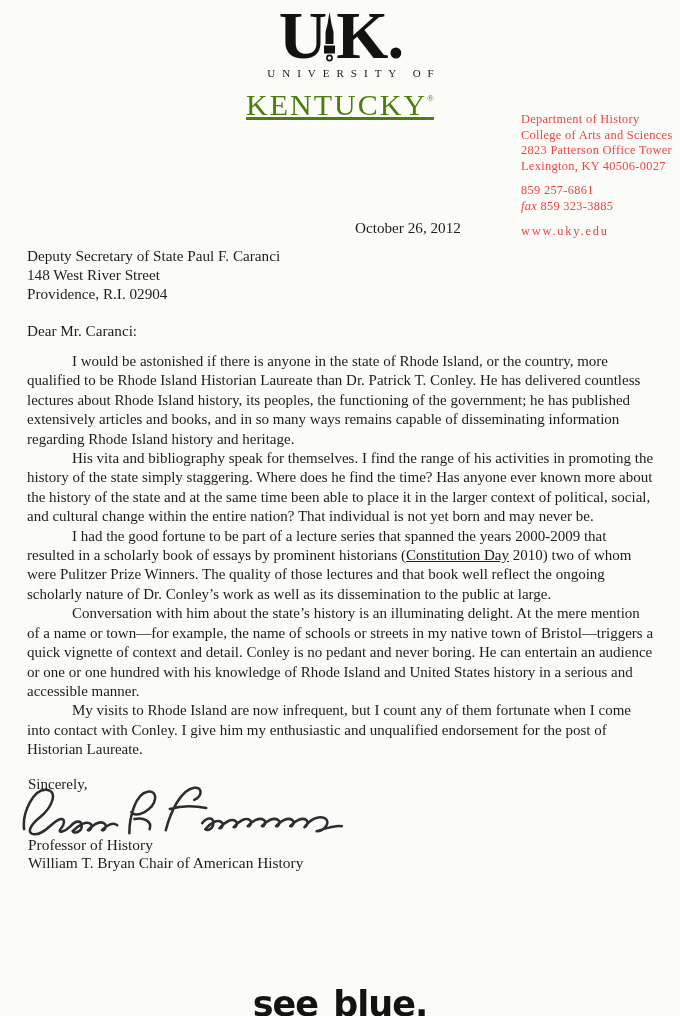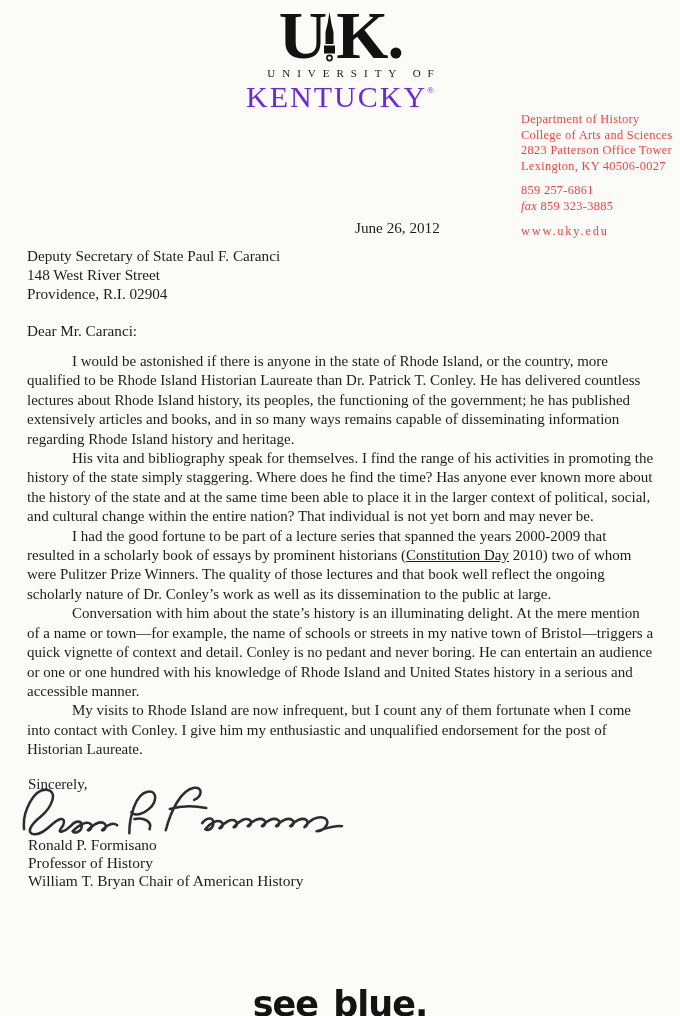--- a/index.html
+++ b/index.html
@@ -19,22 +19,22 @@
     font-weight:bold;font-size:67px;line-height:.82;
     letter-spacing:-3px;color:#121210;
   }
   .logo-tower{display:inline-block;width:15px;height:50px;margin:0 -1px 1px -2px;position:relative;z-index:2;}
   .logo-period{font-size:67px;font-weight:bold;line-height:.82;margin-left:2px;}
   .logo-univof{
     margin-top:4px;font-size:11px;letter-spacing:7px;
     color:#1a1a18;font-weight:500;padding-left:28px;
   }
   .logo-kentucky{
-    margin-top:1px;font-size:30px;letter-spacing:2px;
-    color:#6d28d9;font-weight:500;
+    margin-top:9px;font-size:30px;letter-spacing:2px;
+    color:#4d7c0f;font-weight:500;text-decoration:underline;
   }
   .logo-kentucky sup{font-size:9px;vertical-align:14px;letter-spacing:0;}
   
   .dept{
     position:absolute;left:521px;top:112px;width:155px;
     font-size:12.4px;line-height:15.6px;letter-spacing:.3px;color:#ef4444;
   }
   .dept .grp{margin-bottom:9px;}
   .fax-label{font-style:italic;}
   .website{letter-spacing:1.8px;}
@@ -92,21 +92,21 @@
       <div>2823 Patterson Office Tower</div>
       <div>Lexington, KY 40506-0027</div>
     </div>
     <div class="grp">
       <div>859 257-6861</div>
       <div><span class="fax-label">fax</span> <span>859 323-3885</span></div>
     </div>
     <div class="website">www.uky.edu</div>
   </div>
 
-  <div class="date">June 26, 2012</div>
+  <div class="date">October 26, 2012</div>
 
   <div class="recipient">
     <div>Deputy Secretary of State Paul F. Caranci</div>
     <div>148 West River Street</div>
     <div>Providence, R.I. 02904</div>
   </div>
 
   <div class="salutation">Dear Mr. Caranci:</div>
 
   <div class="body">
@@ -122,21 +122,20 @@
   <svg class="signature" viewBox="0 0 330 60">
     <g fill="none" stroke="#17171c" stroke-width="2.5" stroke-linecap="round" stroke-linejoin="round" opacity="0.9">
       <path d="M6 48 C4 30 16 8 28 9 C40 10 34 26 22 36 C12 44 8 52 16 53 C26 54 34 40 42 38 C47 37 46 44 42 48 C39 52 46 51 52 45 C57 39 63 39 63 45 C63 50 56 53 54 50 C60 44 68 39 72 43 C74 46 71 50 69 49 C75 43 82 39 86 43 C88 46 85 50 83 49 C88 44 94 41 98 44"></path>
       <path d="M110 52 C110 36 116 13 128 11 C139 9 138 24 125 31 C119 34 114 34 112 31 M115 38 C124 36 133 40 130 48"></path>
       <path d="M146 49 C151 30 161 9 174 7 C183 6 182 16 174 19 M150 28 C163 24 176 25 186 27"></path>
       <path d="M182 42 C187 36 193 36 193 42 C193 47 188 50 185 48 C190 42 197 38 201 41 C204 43 201 48 199 47 C204 41 211 37 215 40 C218 42 215 47 213 46 C218 40 225 36 229 39 C232 41 229 46 227 45 C232 39 239 36 243 39 C246 41 243 46 241 45 C246 39 253 36 257 39 C260 41 257 46 255 45 C260 39 267 36 271 39 C274 41 271 46 269 45 C274 39 281 36 285 39 C287 41 286 45 283 46 C288 39 296 34 303 37 C310 41 302 50 295 50 C302 48 312 44 320 45"></path>
     </g>
   </svg>
 
   <div class="signer">
-    <div>Ronald P. Formisano</div>
     <div>Professor of History</div>
     <div>William T. Bryan Chair of American History</div>
   </div>
 
   <div class="footer">
     <div class="brand">see blue.</div>
     <div class="tagline">An Equal Opportunity University</div>
   </div>
 
 </div>

